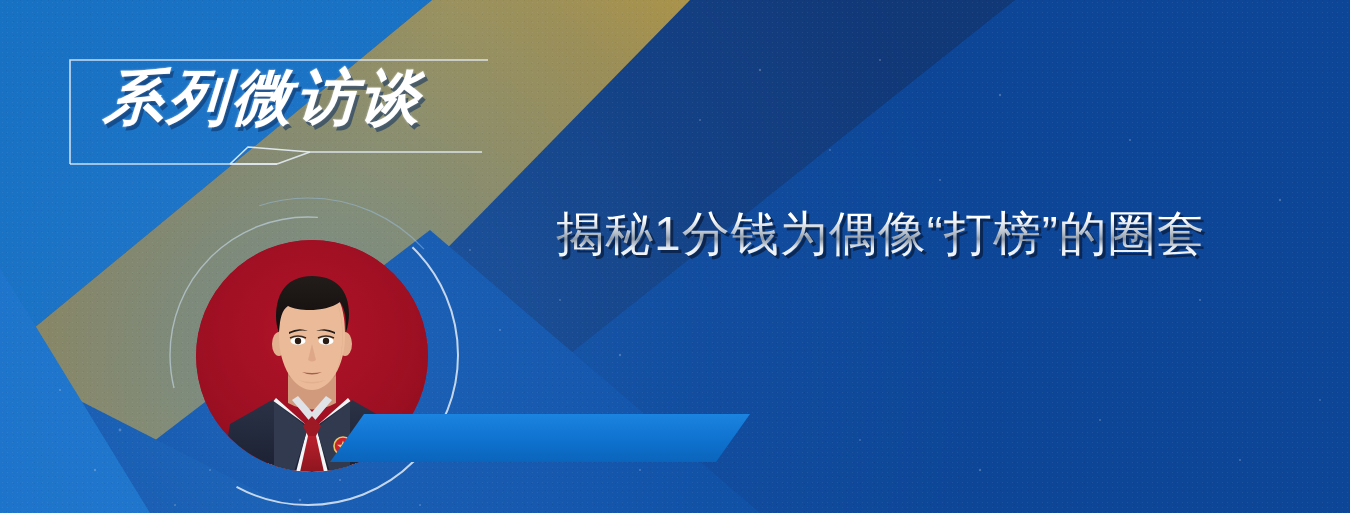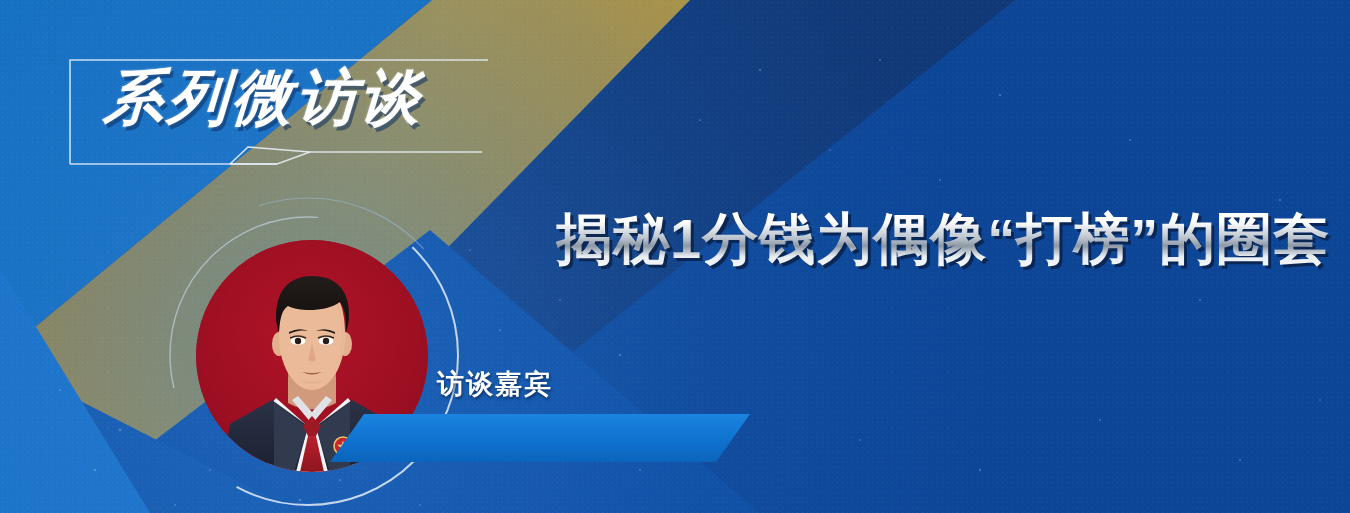--- a/index.html
+++ b/index.html
@@ -110,22 +110,22 @@
     color:#ffffff;
     white-space:nowrap;
     text-shadow:3px 4px 0 rgba(12,45,95,.55), 0 0 2px rgba(255,255,255,.7);
     transform:skewX(-3deg);
   }
 
   
   .headline{
     position:absolute;
     left:556px; top:202px;
-    font-size:56px;
-    font-weight:bold;
+    font-size:48px;
+    font-weight:normal;
     letter-spacing:1px;
     white-space:nowrap;
     color:#f2f5f8;
     background:linear-gradient(180deg,#ffffff 0%,#ffffff 26%,#b9c2cc 48%,#8d98a5 58%,#e9eef3 72%,#ffffff 100%);
     -webkit-background-clip:text;
     background-clip:text;
     -webkit-text-fill-color:transparent;
     filter:drop-shadow(3px 3px 0 rgba(8,28,62,.75));
   }
 
@@ -294,17 +294,16 @@
     <path d="M215 112 L168 112 M215 112 L248 100" fill="none" stroke="#e9f1fb" stroke-opacity="0.85" stroke-width="1.6"></path>
     <path d="M168 112 L186 95 L248 100" fill="none" stroke="#e9f1fb" stroke-opacity="0.9" stroke-width="1.6"></path>
     <path d="M248 100 L420 100" fill="none" stroke="#e9f1fb" stroke-opacity="0.85" stroke-width="1.6"></path>
     <path d="M426 8 L400 100" fill="none" stroke="#e9f1fb" stroke-opacity="0.0" stroke-width="1.6"></path>
   </svg>
 
   <div class="series-title">系列微访谈</div>
 
   <div class="headline">揭秘1分钱为偶像“打榜”的圈套</div>
 
-  <div class="guest-label">访谈嘉宾</div>
 
   <div class="ribbon"></div>
 
 </div>
 
 </body></html>

